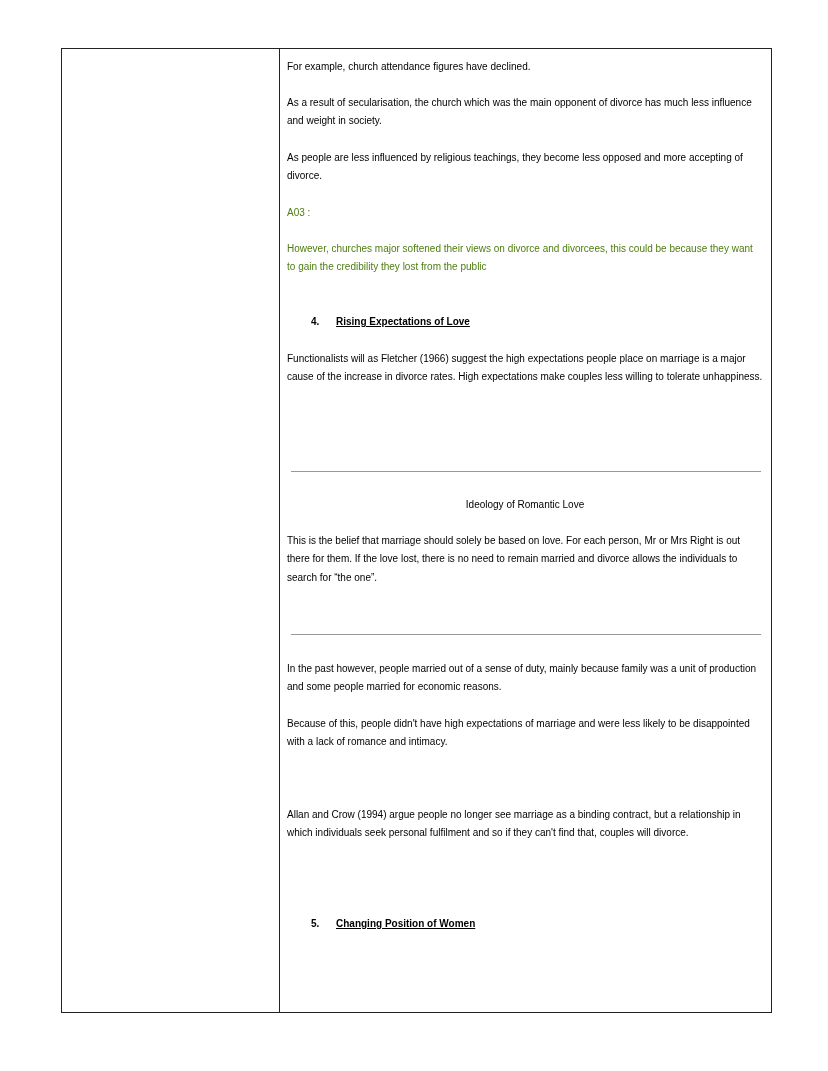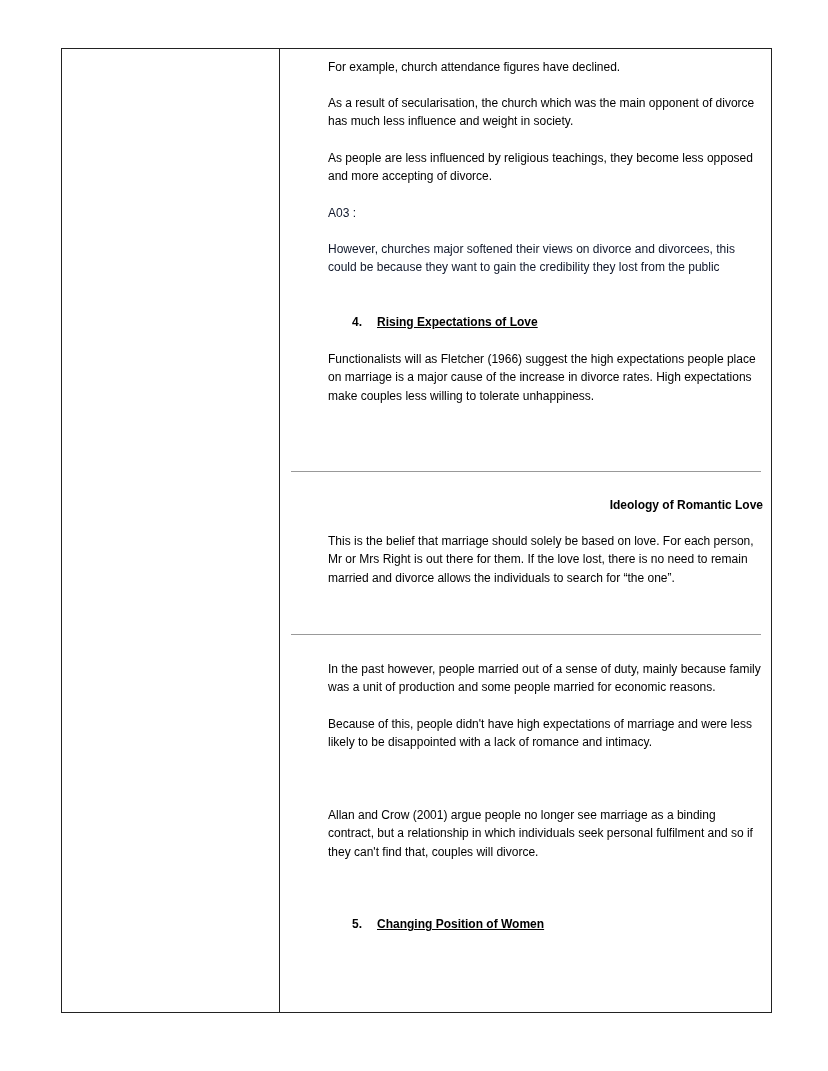--- a/index.html
+++ b/index.html
@@ -3,24 +3,24 @@
   <meta charset="utf-8">
   <style>
     html, body { margin: 0; padding: 0; background: #ffffff; }
     body { width: 828px; height: 1071px; position: relative; overflow: hidden;
            font-family: "Liberation Sans", sans-serif; color: #000; }
     .table { position: absolute; left: 61px; top: 48px; width: 711px; height: 965px;
              border: 1.5px solid #222; box-sizing: border-box; }
     .left-cell { position: absolute; left: 0; top: 0; width: 218px; height: 100%;
                  border-right: 1.5px solid #222; box-sizing: border-box; }
     .right-cell { position: absolute; left: 218px; top: 0; right: 0; bottom: 0; }
-    .blk { position: absolute; left: 7px; right: 8px; font-size: 12px; line-height: 18.3px; margin-left: 41px; }
+    .blk { position: absolute; left: 7px; right: 8px; font-size: 10px; line-height: 18.3px; }
     .blk b { font-weight: normal; }
-    .grey { color: #0f172a; }
-    .center { text-align: right; font-weight: bold; }
+    .grey { color: #4d7c0f; }
+    .center { text-align: center; font-weight: normal; }
     .heading { font-weight: bold; padding-left: 24px; text-decoration: underline; }
     .heading .num { display: inline-block; width: 25px; }
     .hr { position: absolute; left: 11px; right: 10px; height: 0; border-top: 1.5px solid #999; }
   </style>
 </head>
 <body>
 
 <div class="table">
   <div class="left-cell"></div>
   <div class="right-cell">
@@ -46,21 +46,21 @@
     <div class="blk center" style="top:447px">Ideology of Romantic Love</div>
 
     <div class="blk" style="top:483px"><span>This is the belief that </span><b>marriage should solely be based on love</b><span>. For each person, </span><b>Mr</b><span> or </span><b>Mrs Right</b><span> is out there for them. If the </span><b>love lost</b><span>, there is no need to remain married and divorce allows the individuals to search for “</span><b>the one</b><span>”.</span></div>
 
     <div class="hr" style="top:585px"></div>
 
     <div class="blk" style="top:666px"><span>Because of this, people </span><b>didn't have high expectations</b><span> of marriage and were </span><b>less likely</b><span> to be </span><b>disappointed</b><span> with a </span><b>lack of romance</b><span> and </span><b>intimacy</b><span>.</span></div>
 
     <div class="blk" style="top:611px"><b>In the past</b><span> however, people married out of a </span><b>sense of duty</b><span>, mainly because family was a </span><b>unit of production</b><span> and some people married for </span><b>economic</b><span> reasons.</span></div>
 
-    <div class="blk" style="top:757px"><b>Allan and Crow (2001)</b><span> argue people no longer see </span><b>marriage</b><span> as a </span><b>binding contract</b><span>, but a relationship in which individuals seek </span><b>personal fulfilment</b><span> and so if they can't find that, couples will divorce.</span></div>
+    <div class="blk" style="top:757px"><b>Allan and Crow (1994)</b><span> argue people no longer see </span><b>marriage</b><span> as a </span><b>binding contract</b><span>, but a relationship in which individuals seek </span><b>personal fulfilment</b><span> and so if they can't find that, couples will divorce.</span></div>
 
     <div class="blk heading" style="top:866px">
       <span class="num">5.</span><span>Changing Position of Women</span>
     </div>
 
 
   </div>
 </div>
 
 </body></html>

